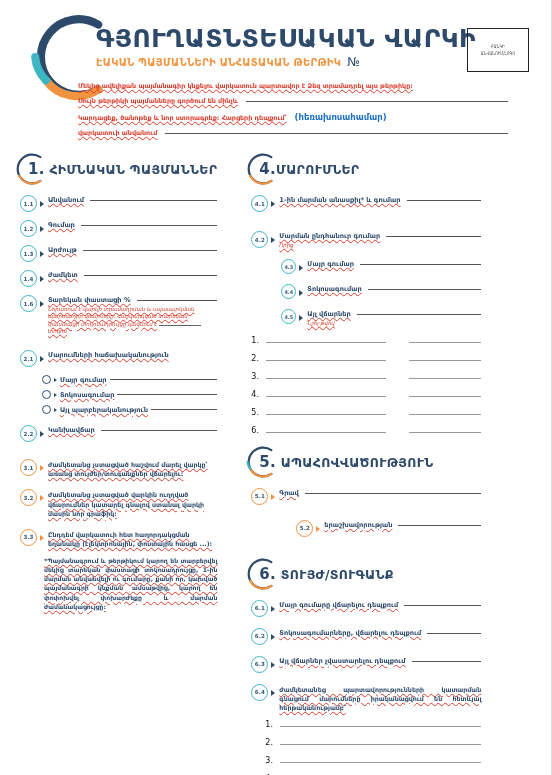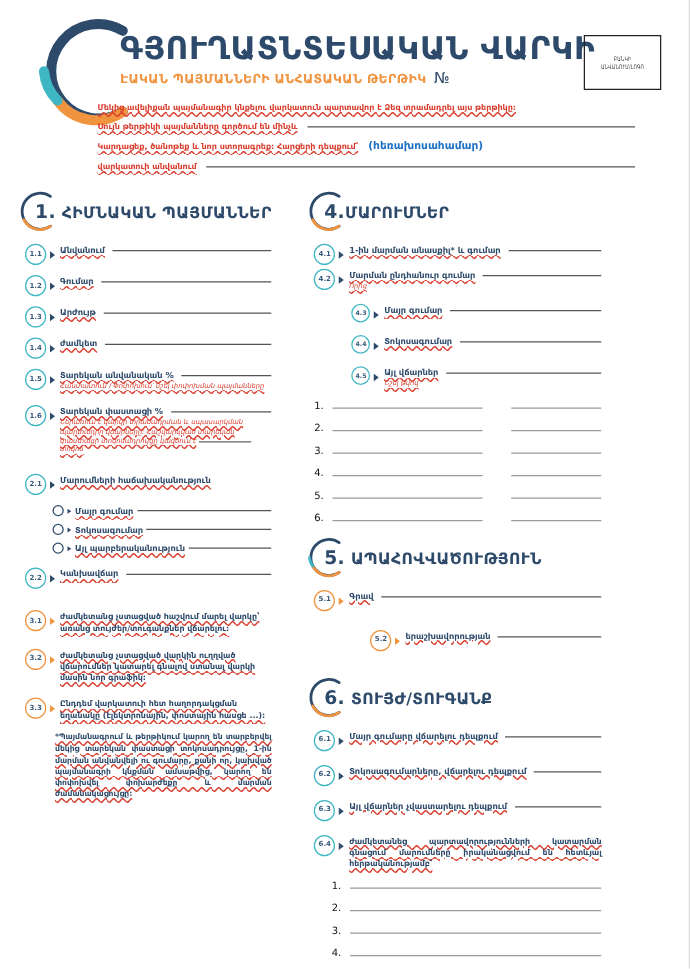--- a/index.html
+++ b/index.html
@@ -395,31 +395,20 @@
         <div class="bullet">1.4</div>
         <div class="arrow"></div>
         <div class="item-body">
           <div class="item-line">
             <span class="lbl">ժամկետ</span>
             <span class="rule"></span>
           </div>
         </div>
       </div>
 
-      <div class="item" style="margin-bottom:12px;">
-        <div class="bullet">1.5</div>
-        <div class="arrow"></div>
-        <div class="item-body">
-          <div class="item-line">
-            <span class="lbl">Տարեկան անվանական %</span>
-            <span class="rule"></span>
-          </div>
-          <div class="sub-note">Հաստատուն / Փոփոխուն՝ նշել փոփոխման պայմանները</div>
-        </div>
-      </div>
 
       <div class="item" style="margin-bottom:16px;">
         <div class="bullet">1.6</div>
         <div class="arrow"></div>
         <div class="item-body">
           <div class="item-line">
             <span class="lbl">Տարեկան փաստացի %</span>
             <span class="rule"></span>
           </div>
           <div class="sub-note">
@@ -500,21 +489,21 @@
     <div class="col right">
 
       <div class="section">
         <svg class="sec-arc" viewBox="0 0 40 40">
           <path d="M31,6 A17,17 0 1,0 31,34" fill="none" stroke="#2e4a6b" stroke-width="2.6" stroke-linecap="round"></path>
           <path d="M6,28 A17,17 0 0,0 31,34" fill="none" stroke="#f09440" stroke-width="2.6" stroke-linecap="round"></path>
         </svg>
         <span class="sec-label"><span class="num">4.</span><span>ՄԱՐՈՒՄՆԵՐ</span></span>
       </div>
 
-      <div class="item" style="margin-bottom:4px;">
+      <div class="item" style="margin-bottom:20px;">
         <div class="bullet">4.1</div>
         <div class="arrow"></div>
         <div class="item-body">
           <div class="item-line">
             <span class="lbl">1-ին մարման անասքիլ* և գումար</span>
             <span class="rule"></span>
           </div>
         </div>
       </div>
 

